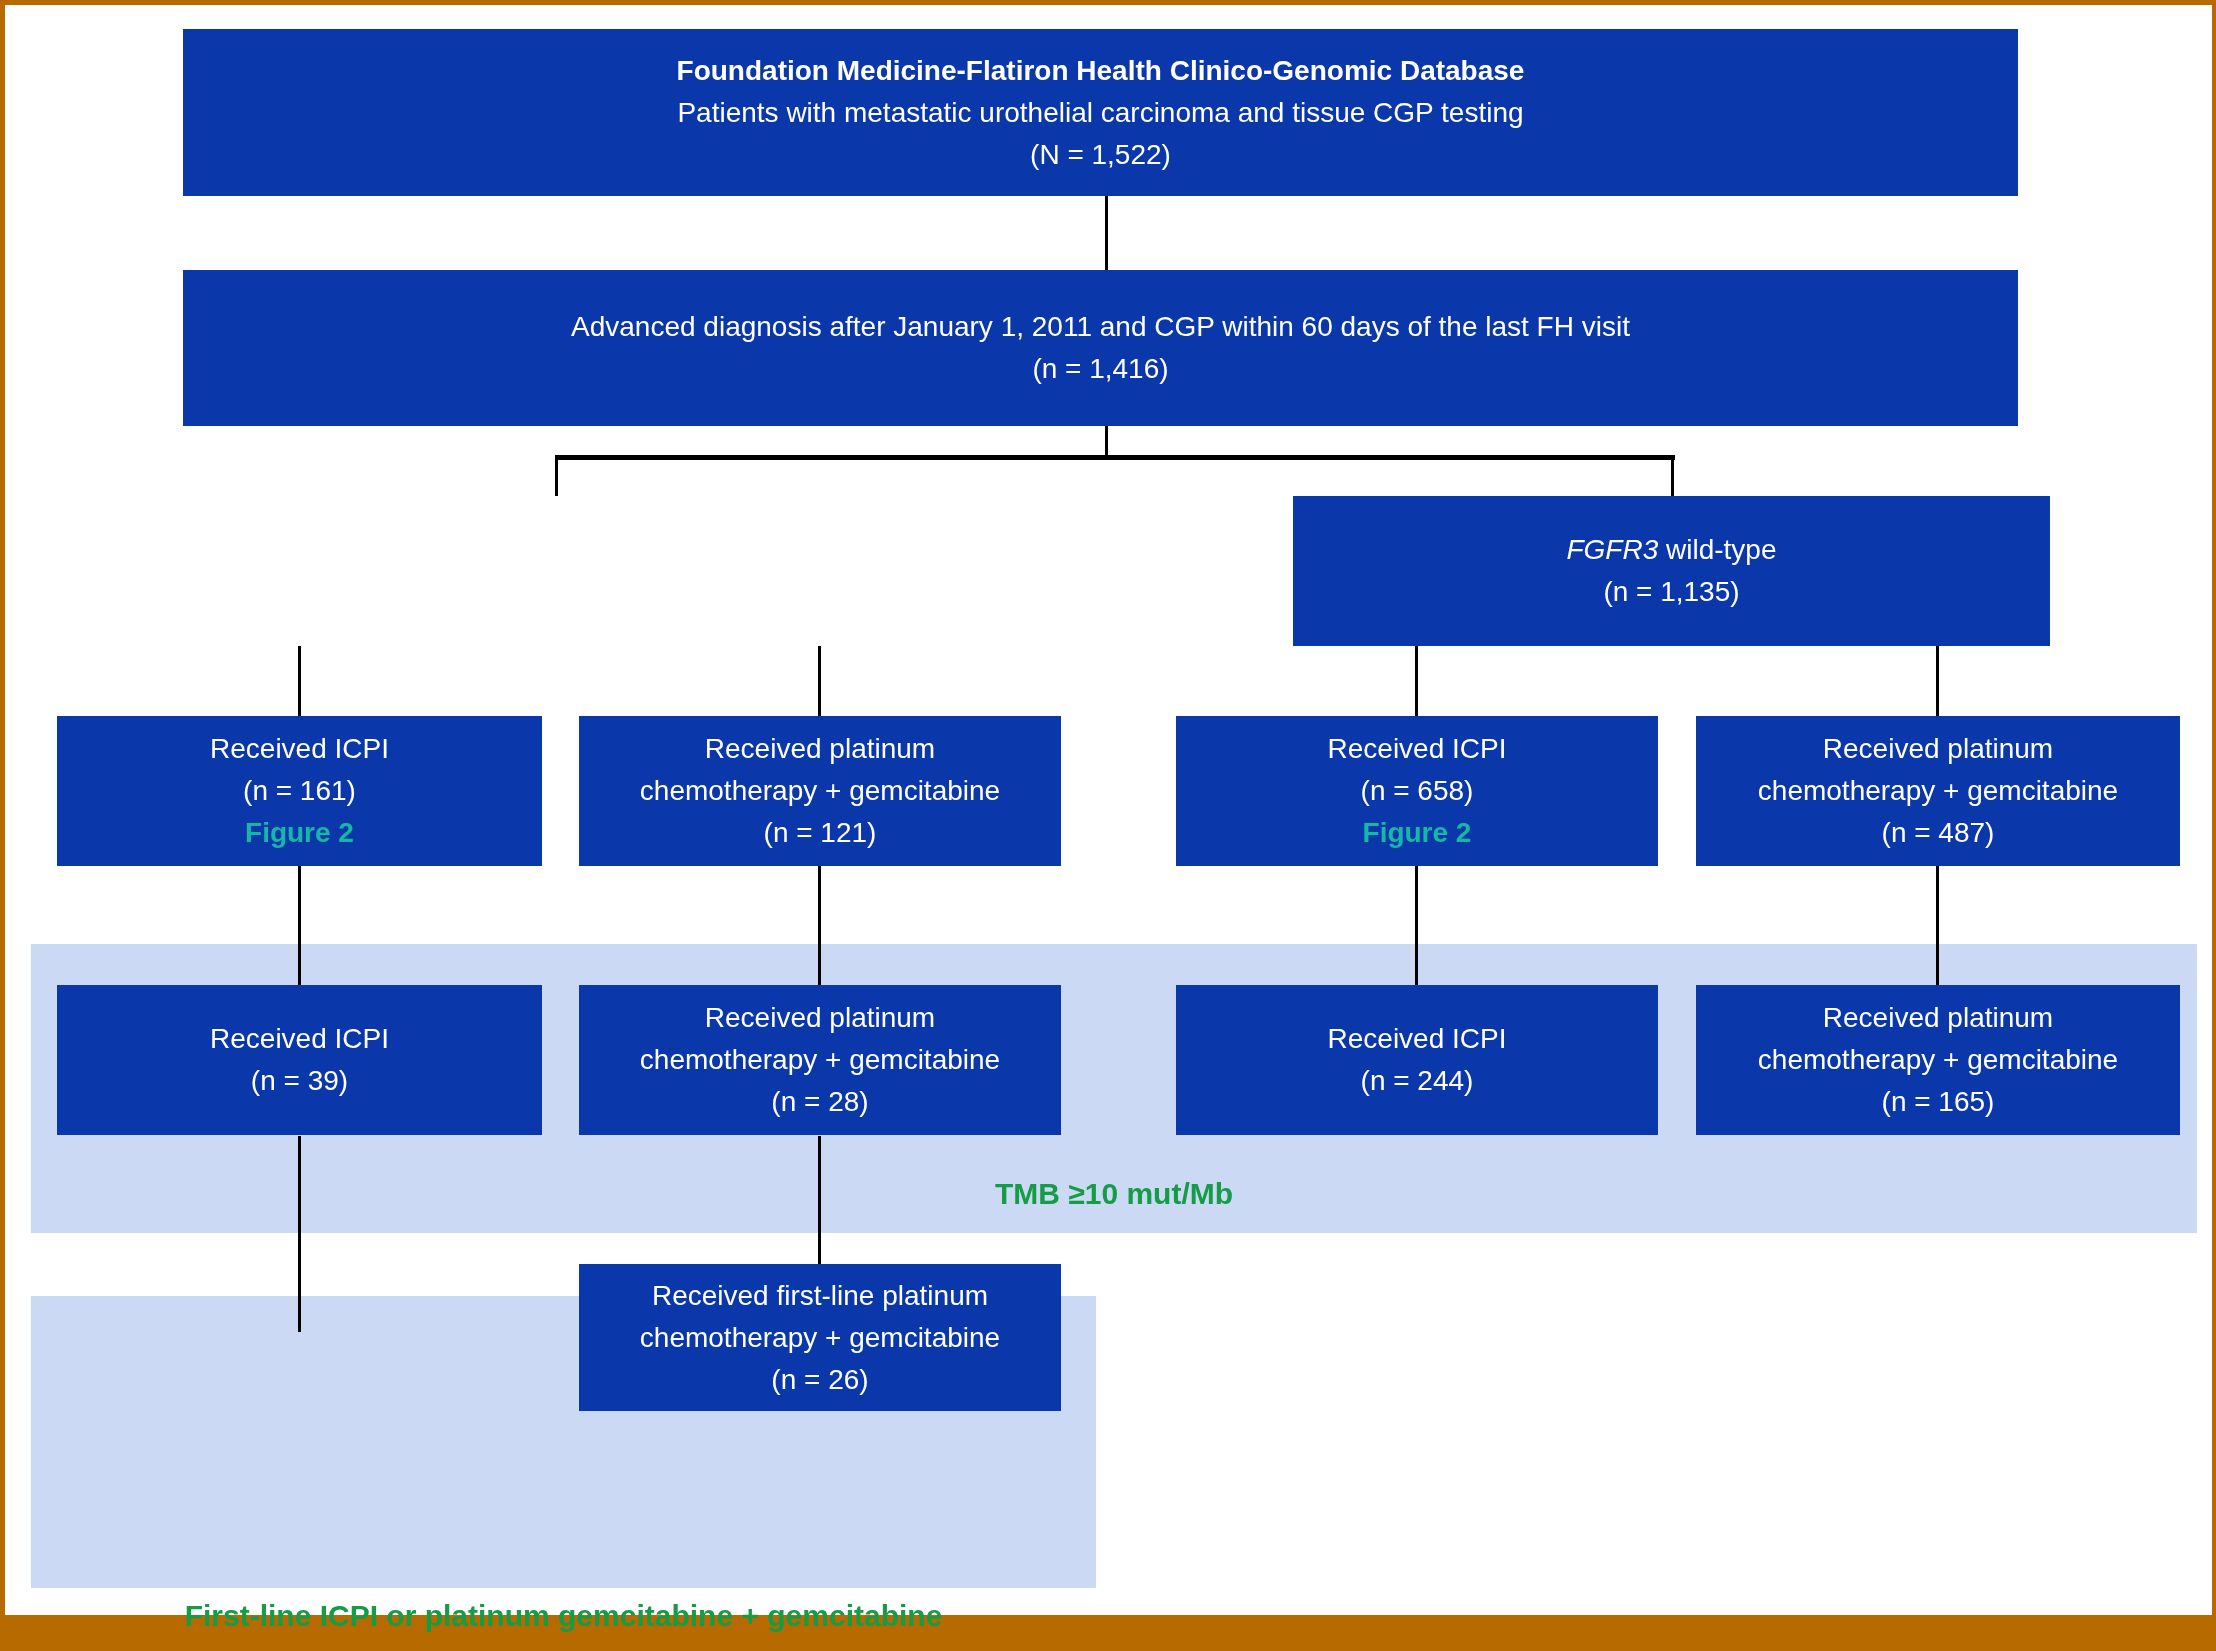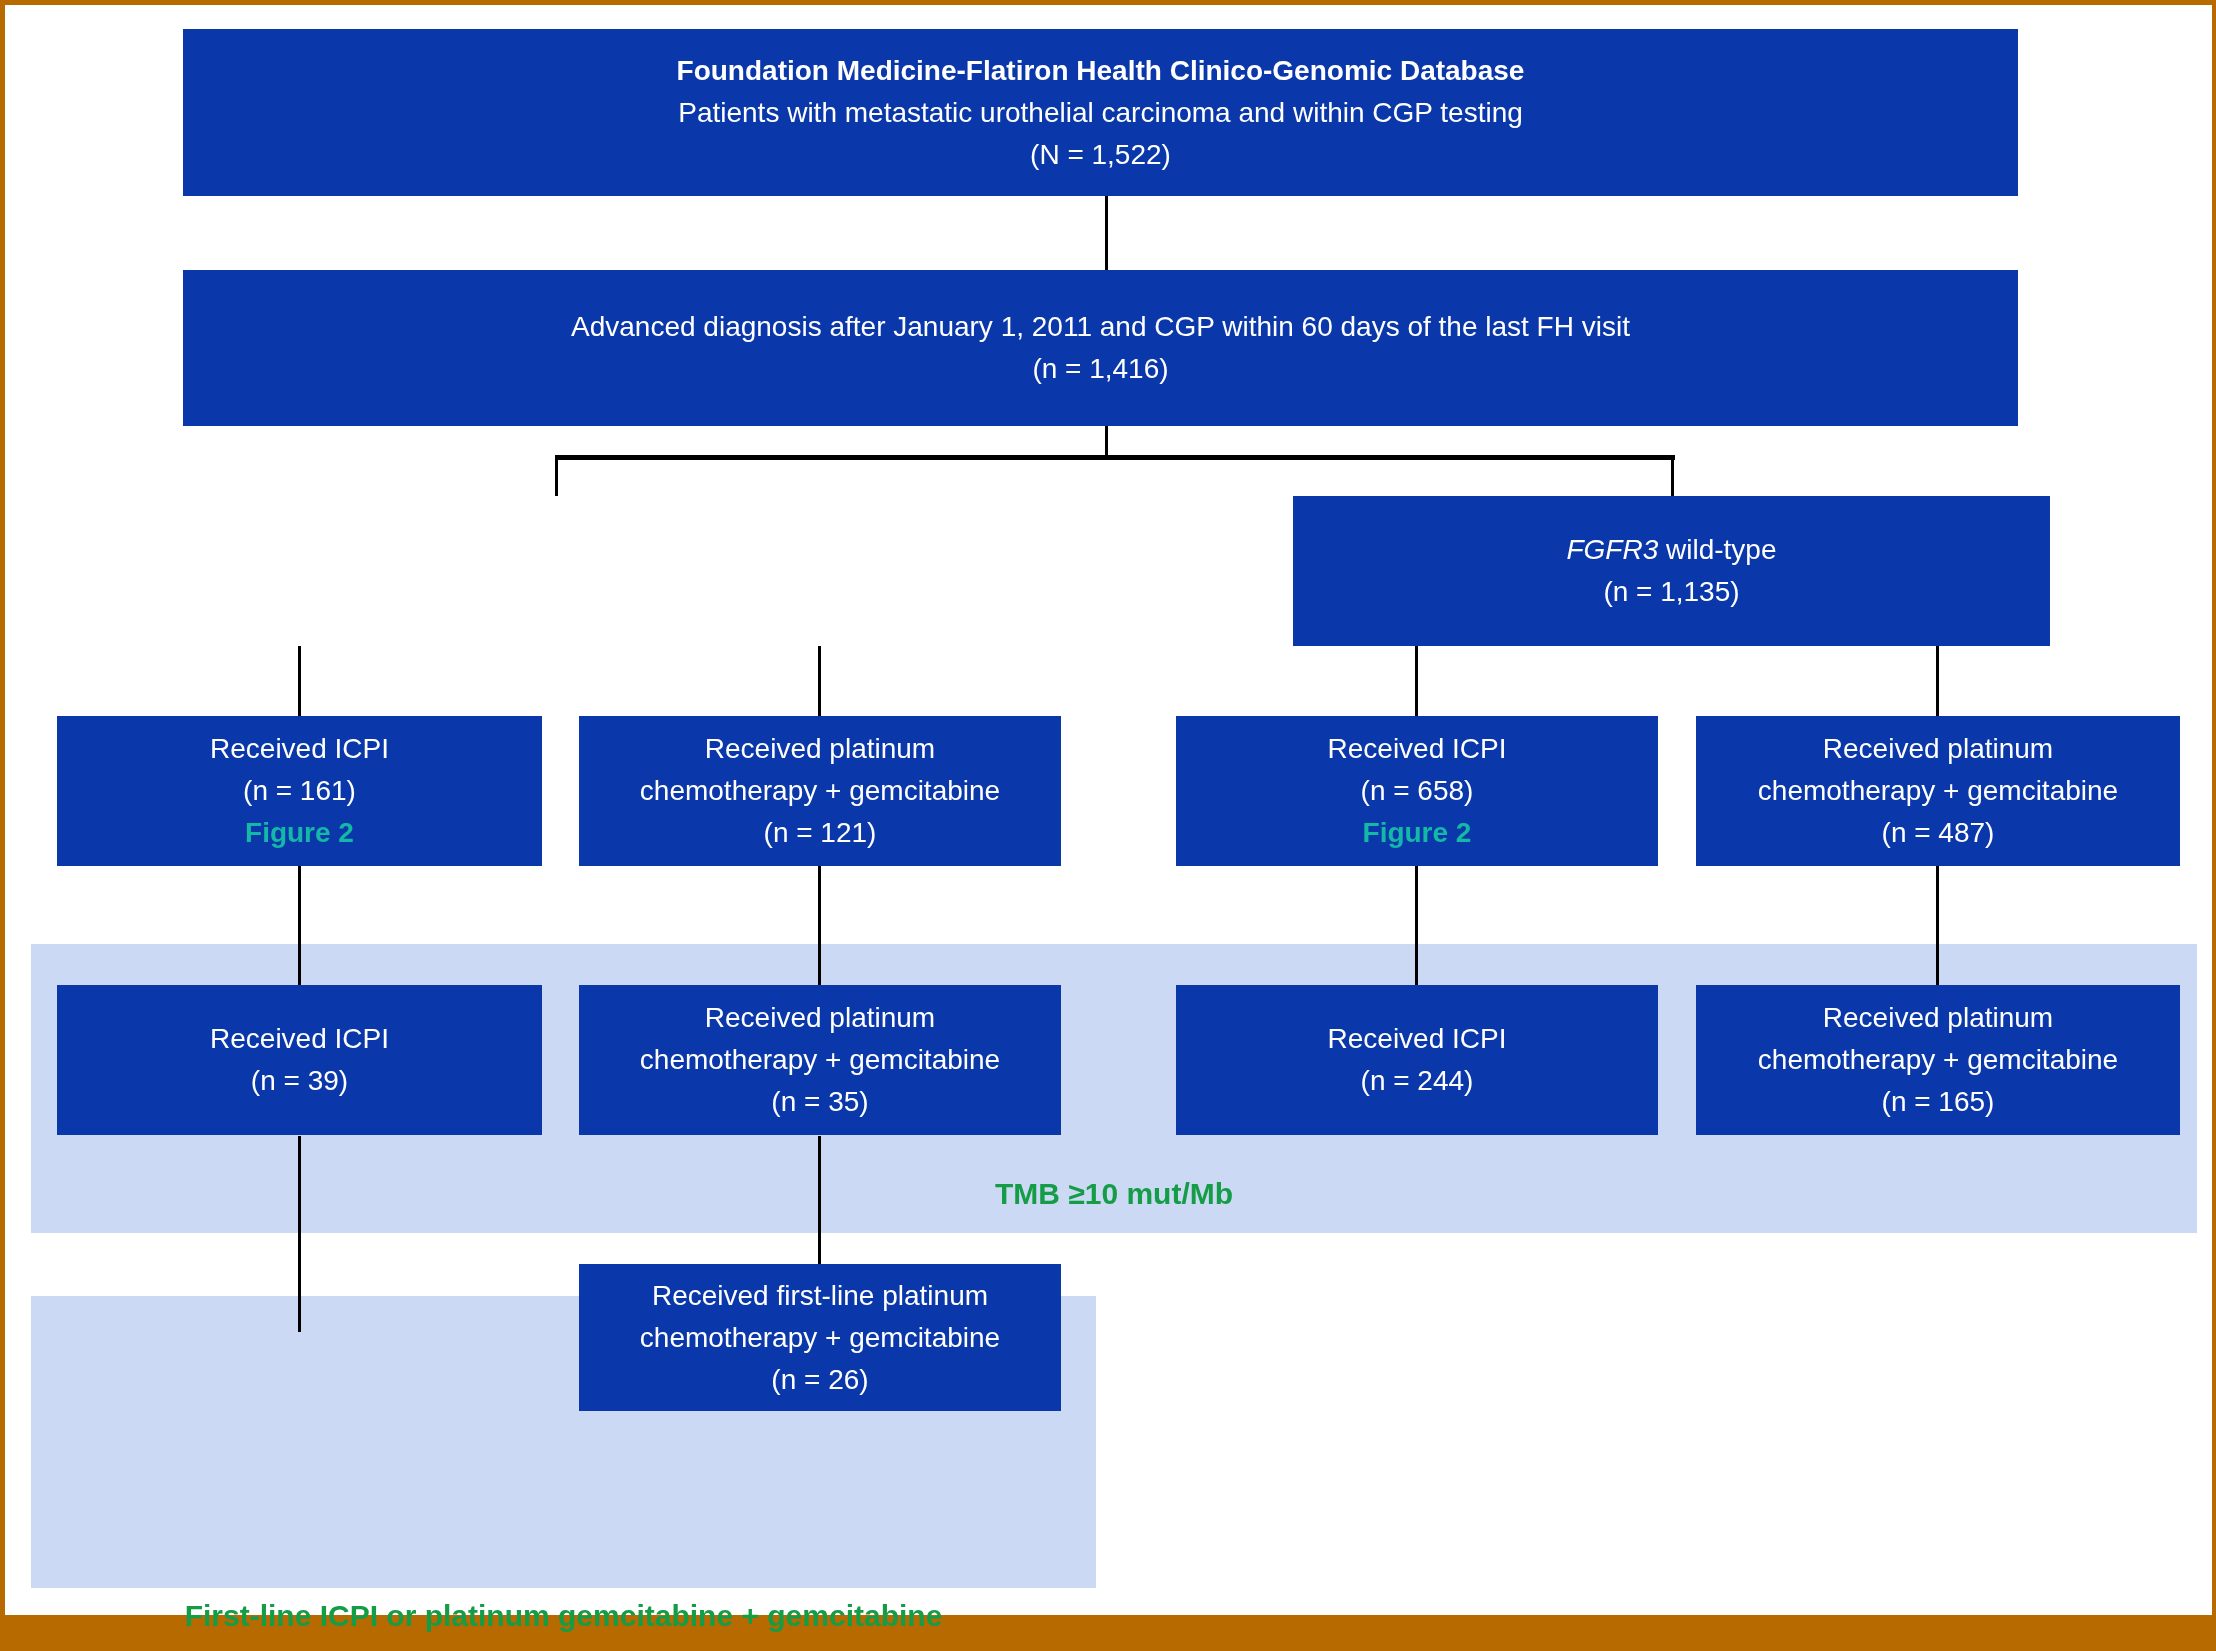--- a/index.html
+++ b/index.html
@@ -70,21 +70,21 @@
   <div class="vline" style="left:298px;top:866px;height:120px"></div>
   <div class="vline" style="left:818px;top:866px;height:120px"></div>
   <div class="vline" style="left:1415px;top:866px;height:120px"></div>
   <div class="vline" style="left:1936px;top:866px;height:120px"></div>
 
   <div class="vline" style="left:298px;top:1136px;height:196px"></div>
   <div class="vline" style="left:818px;top:1136px;height:196px"></div>
 
   <div class="box" style="left:183px;top:29px;width:1835px;height:167px">
     <div class="line bold">Foundation Medicine-Flatiron Health Clinico-Genomic Database</div>
-    <div class="line">Patients with metastatic urothelial carcinoma and within CGP testing</div>
+    <div class="line">Patients with metastatic urothelial carcinoma and tissue CGP testing</div>
     <div class="line">(N = 1,522)</div>
   </div>
 
   <div class="box" style="left:183px;top:270px;width:1835px;height:156px">
     <div class="line">Advanced diagnosis after January 1, 2011 and CGP within 60 days of the last FH visit</div>
     <div class="line">(n = 1,416)</div>
   </div>
 
 
   <div class="box" style="left:1293px;top:496px;width:757px;height:150px">
@@ -117,21 +117,21 @@
   </div>
 
   <div class="box" style="left:57px;top:985px;width:485px;height:150px">
     <div class="line">Received ICPI</div>
     <div class="line">(n = 39)</div>
   </div>
 
   <div class="box" style="left:579px;top:985px;width:482px;height:150px">
     <div class="line">Received platinum</div>
     <div class="line">chemotherapy + gemcitabine</div>
-    <div class="line">(n = 35)</div>
+    <div class="line">(n = 28)</div>
   </div>
 
   <div class="box" style="left:1176px;top:985px;width:482px;height:150px">
     <div class="line">Received ICPI</div>
     <div class="line">(n = 244)</div>
   </div>
 
   <div class="box" style="left:1696px;top:985px;width:484px;height:150px">
     <div class="line">Received platinum</div>
     <div class="line">chemotherapy + gemcitabine</div>

